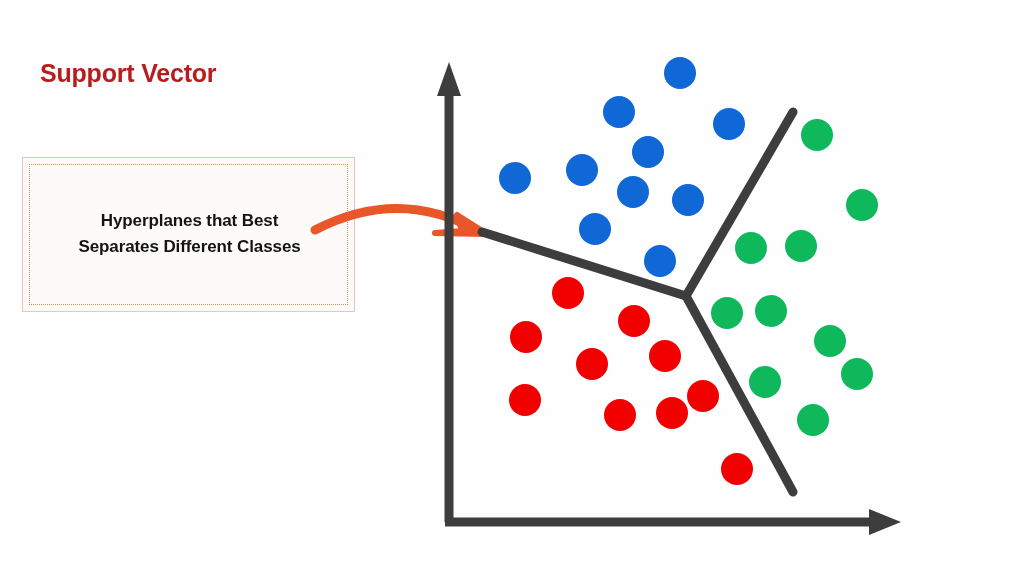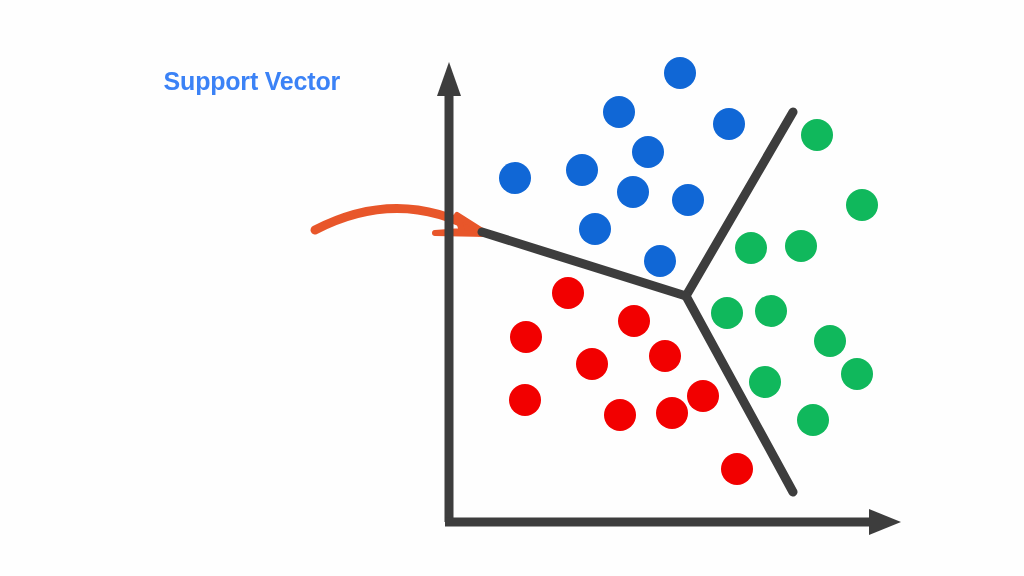--- a/index.html
+++ b/index.html
@@ -13,27 +13,27 @@
   #stage {
     position: relative;
     width: 1024px;
     height: 576px;
     background: #fefefe;
     overflow: hidden;
   }
   #title {
     position: absolute;
     left: 40px;
-    top: 64px;
+    top: 56px;
     width: 300px;
-    text-align: right;
+    text-align: left;
     font-size: 25px;
     font-weight: bold;
     line-height: 1.42;
-    color: #3b82f6;
+    color: #b91c1c;
     letter-spacing: -0.2px;
   }
   #callout-box {
     position: absolute;
     left: 22px;
     top: 157px;
     width: 333px;
     height: 155px;
     background: #fdfbfa;
     border: 1.5px solid #e8c4bc;
@@ -68,20 +68,27 @@
 </style>
 </head>
 <body>
 
 <div id="stage">
 
   <div id="title">
     <div>Support Vector</div>
   </div>
 
+  <div id="callout-box">
+    <div id="callout-inner"></div>
+    <div id="callout-text">
+      <div>Hyperplanes that Best</div>
+      <div>Separates Different Classes</div>
+    </div>
+  </div>
 
   <svg id="plot-svg" width="1024" height="576" viewBox="0 0 1024 576">
 
     <g>
       <path d="M 315 230 Q 400 186 480 232" fill="none" stroke="#e8562a" stroke-width="9" stroke-linecap="round"></path>
       <path d="M 487 234 L 457 215 L 462 231 L 435 233 Z" fill="#e8562a" stroke="#e8562a" stroke-width="6" stroke-linejoin="round"></path>
     </g>
 
     <g>
       <line x1="449" y1="522" x2="449" y2="78" stroke="#3d3d3d" stroke-width="9"></line>

